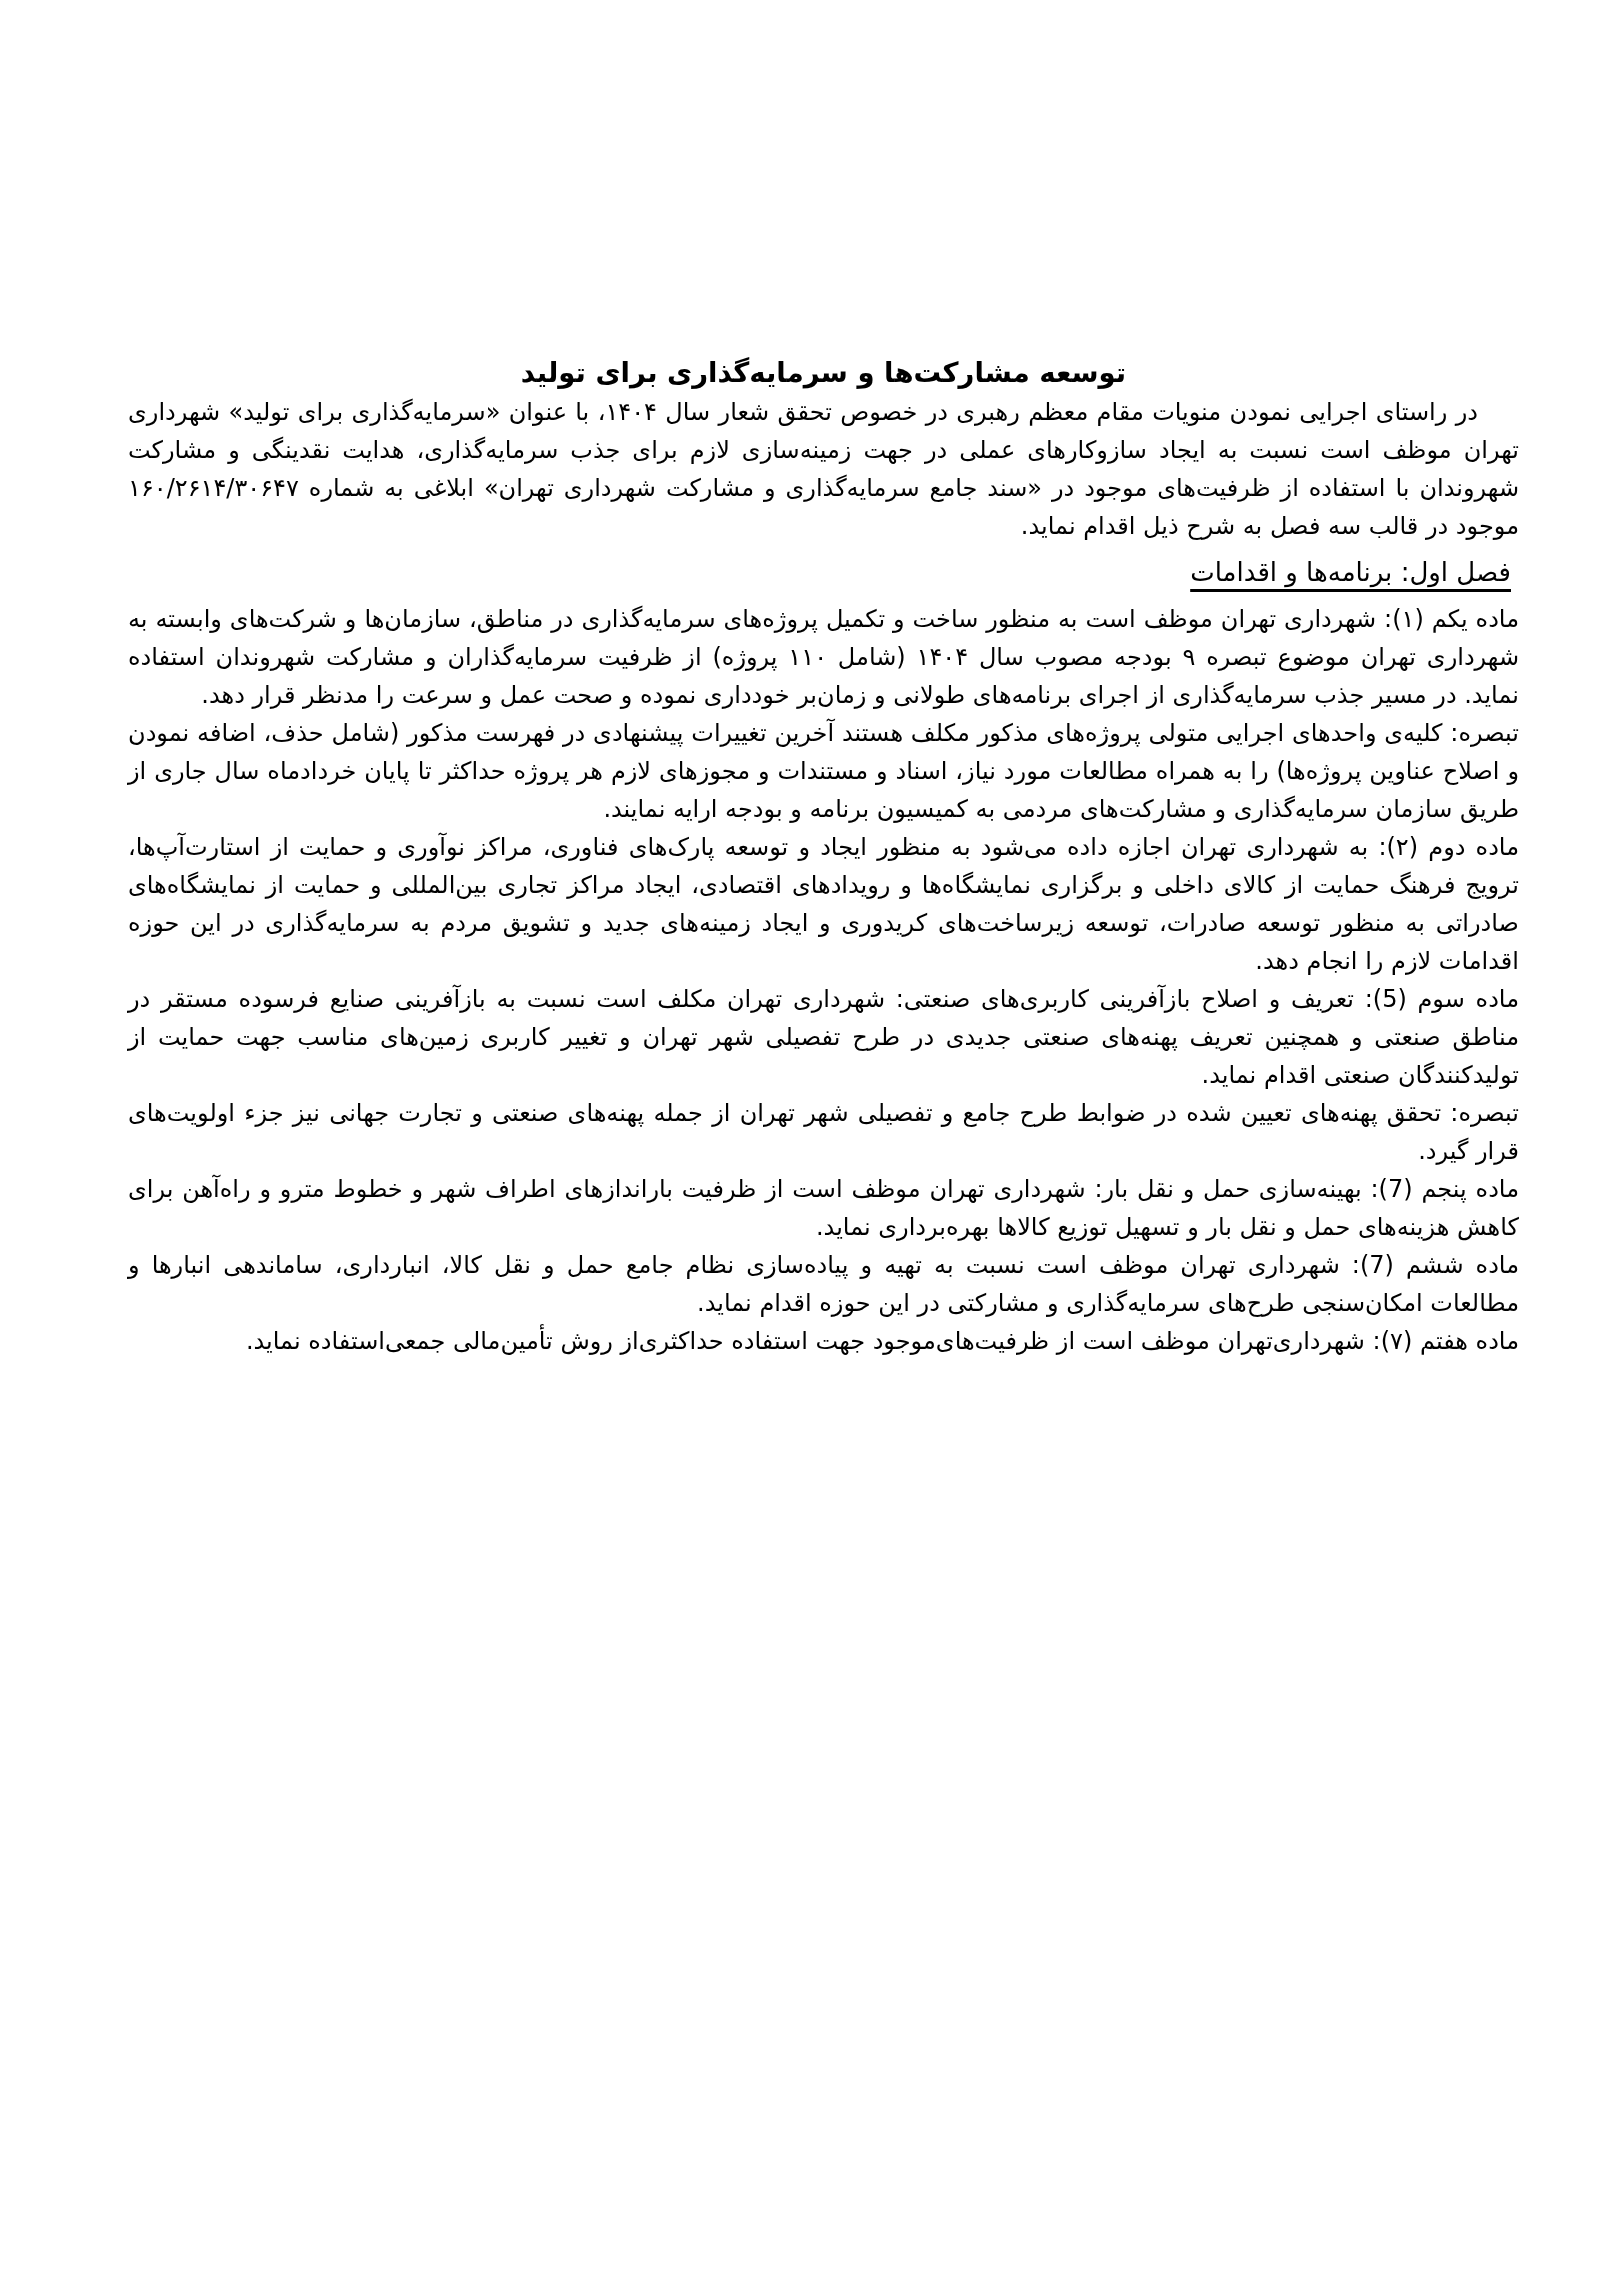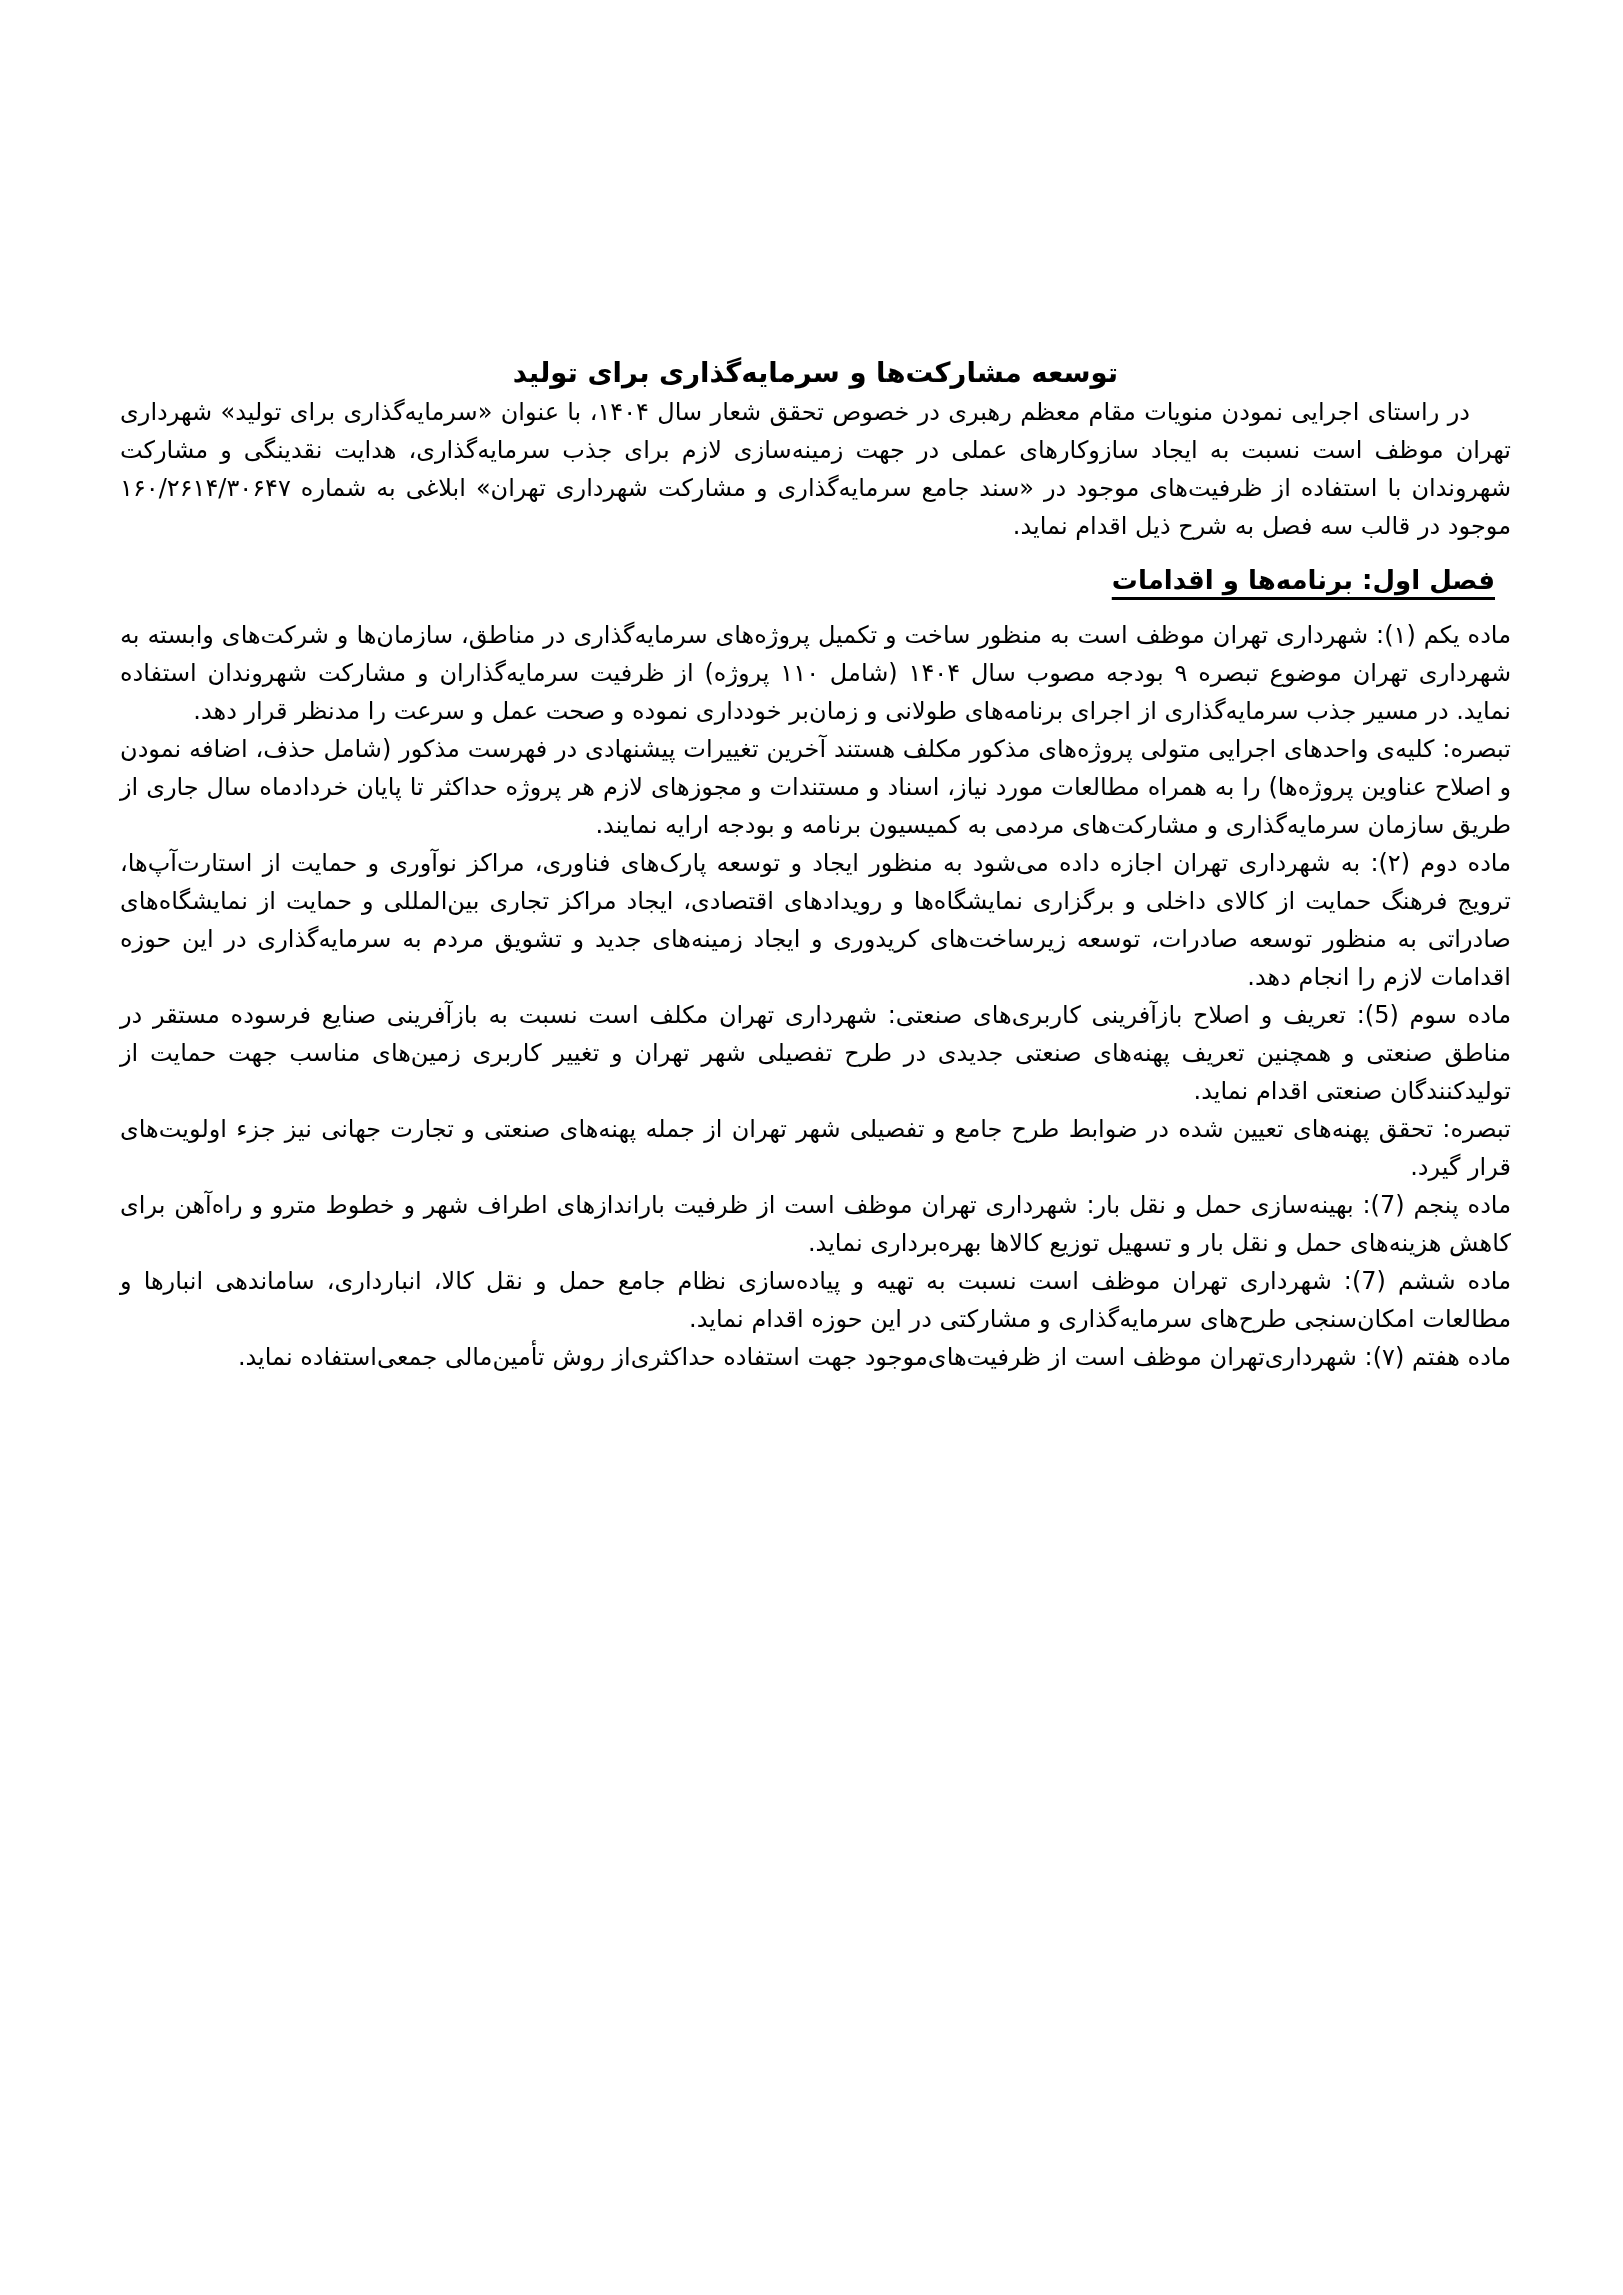--- a/index.html
+++ b/index.html
@@ -10,21 +10,21 @@
     body {
       width: 1623px;
       height: 2295px;
       position: relative;
       overflow: hidden;
       color: #000000;
       font-family: "DejaVu Sans", "Liberation Sans", sans-serif;
     }
     .page {
       position: absolute;
-      left: 120px;
+      left: 128px;
       top: 353px;
       width: 1391px;
       direction: rtl;
       text-align: justify;
       text-align-last: right;
       font-size: 24px;
       line-height: 38px;
     }
     .doc-title {
       text-align: center;
@@ -34,24 +34,24 @@
       line-height: 39px;
       margin: 0 0 1.3px 0;
     }
     .para {
       margin: 0;
     }
     .para.indent {
       text-indent: 41px;
     }
     .chapter-heading {
-      font-weight: bold;
+      font-weight: normal;
       font-size: 26px;
       line-height: 39px;
-      margin: 16px;
+      margin: 8px;
     }
     .chapter-heading span {
       text-decoration: underline;
       text-decoration-thickness: 2.6px;
       text-underline-offset: 7.9px;
     }
     .label {
       font-weight: normal;
     }
   </style>

